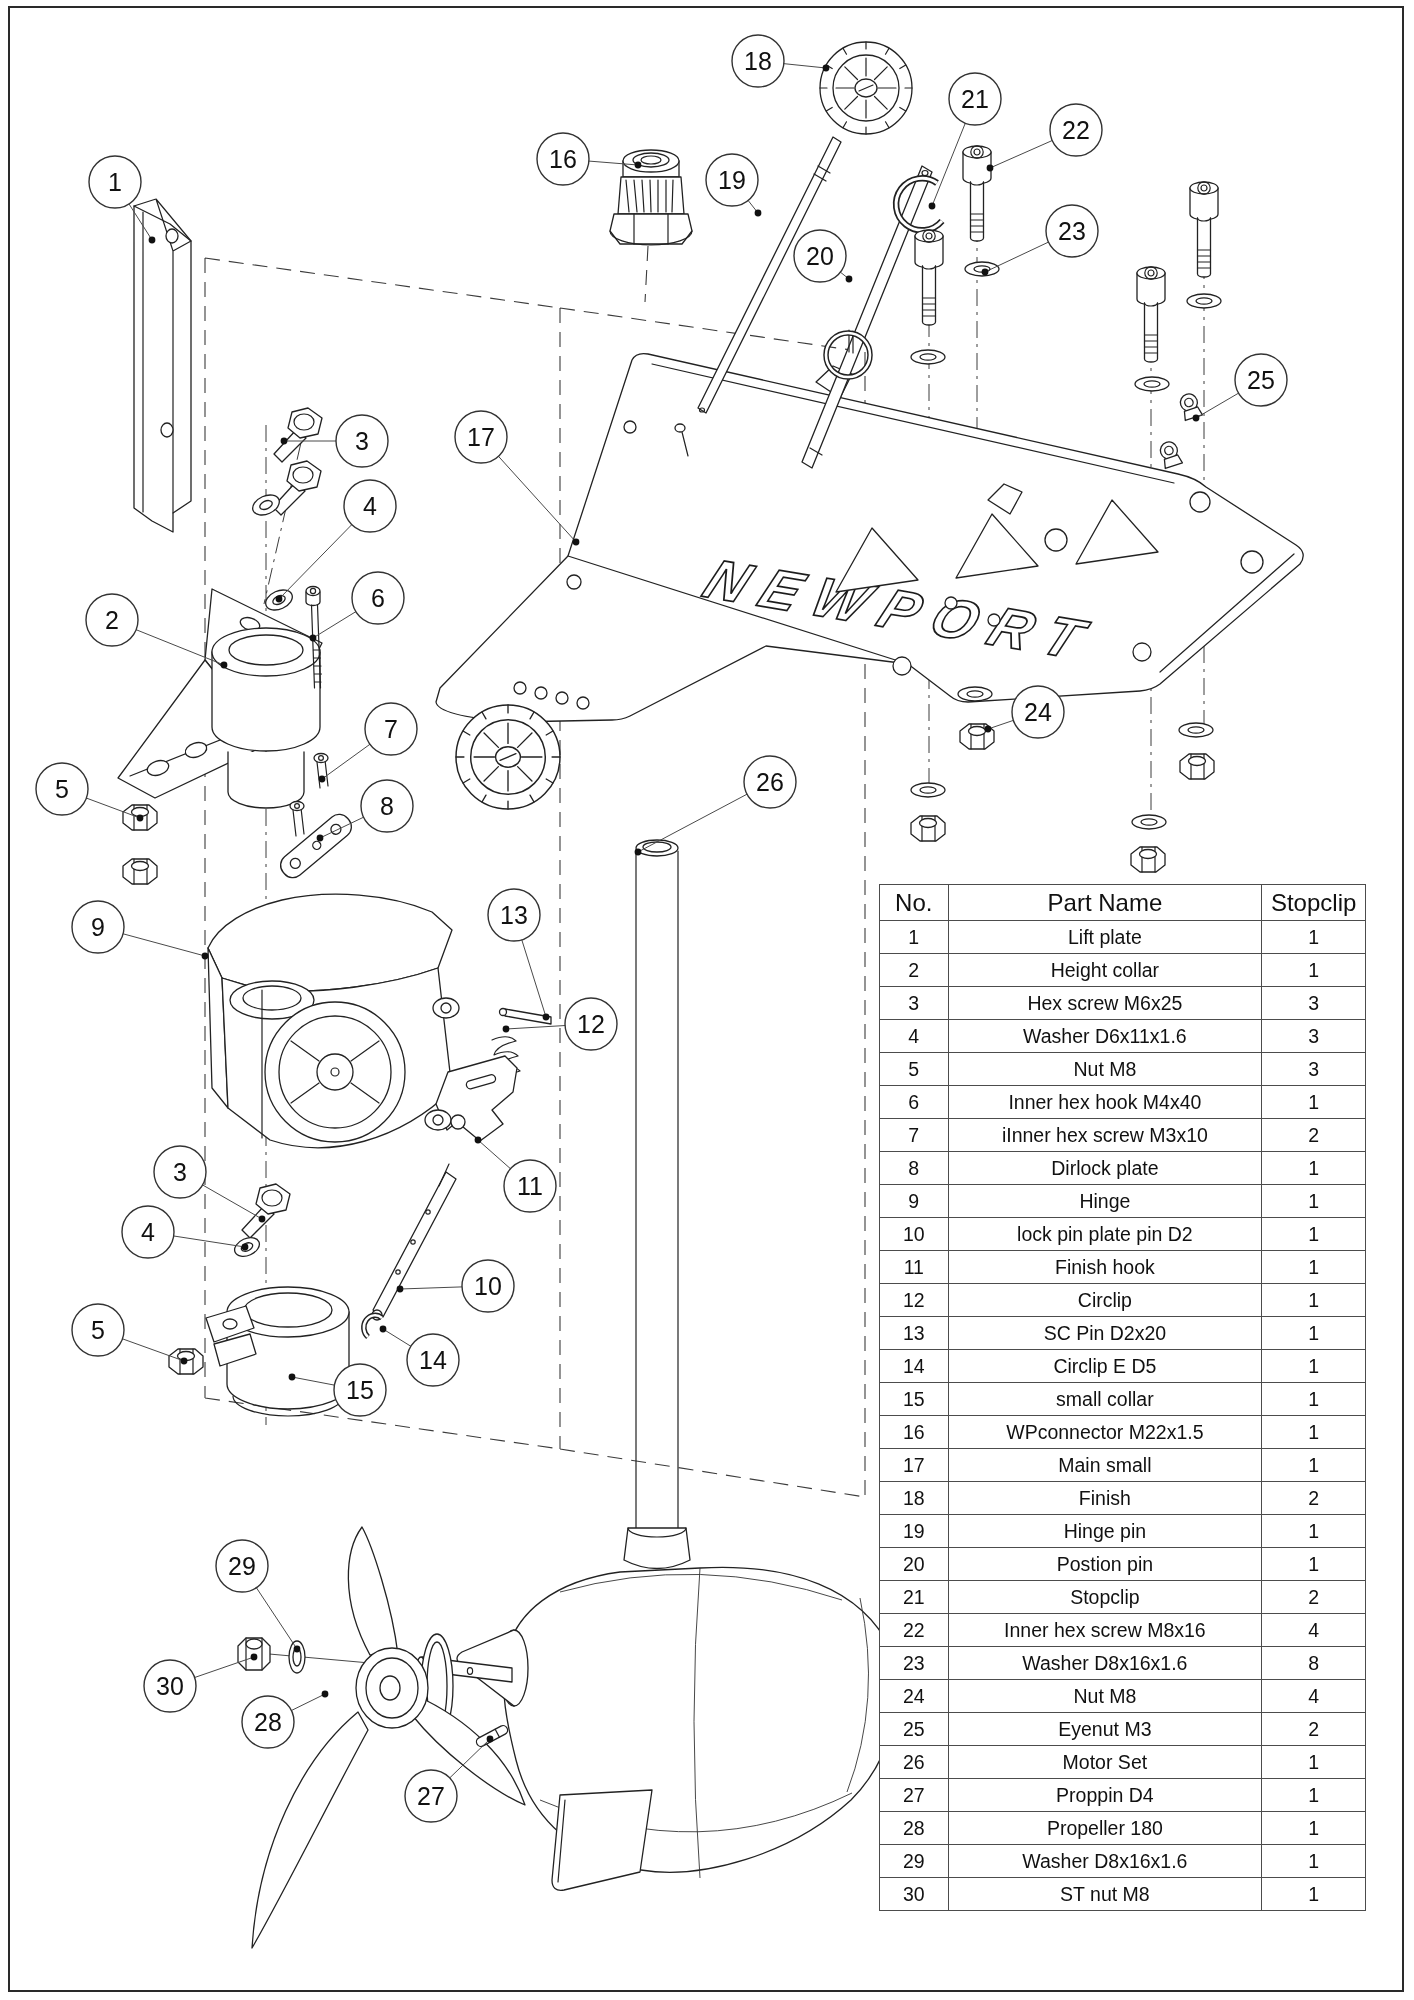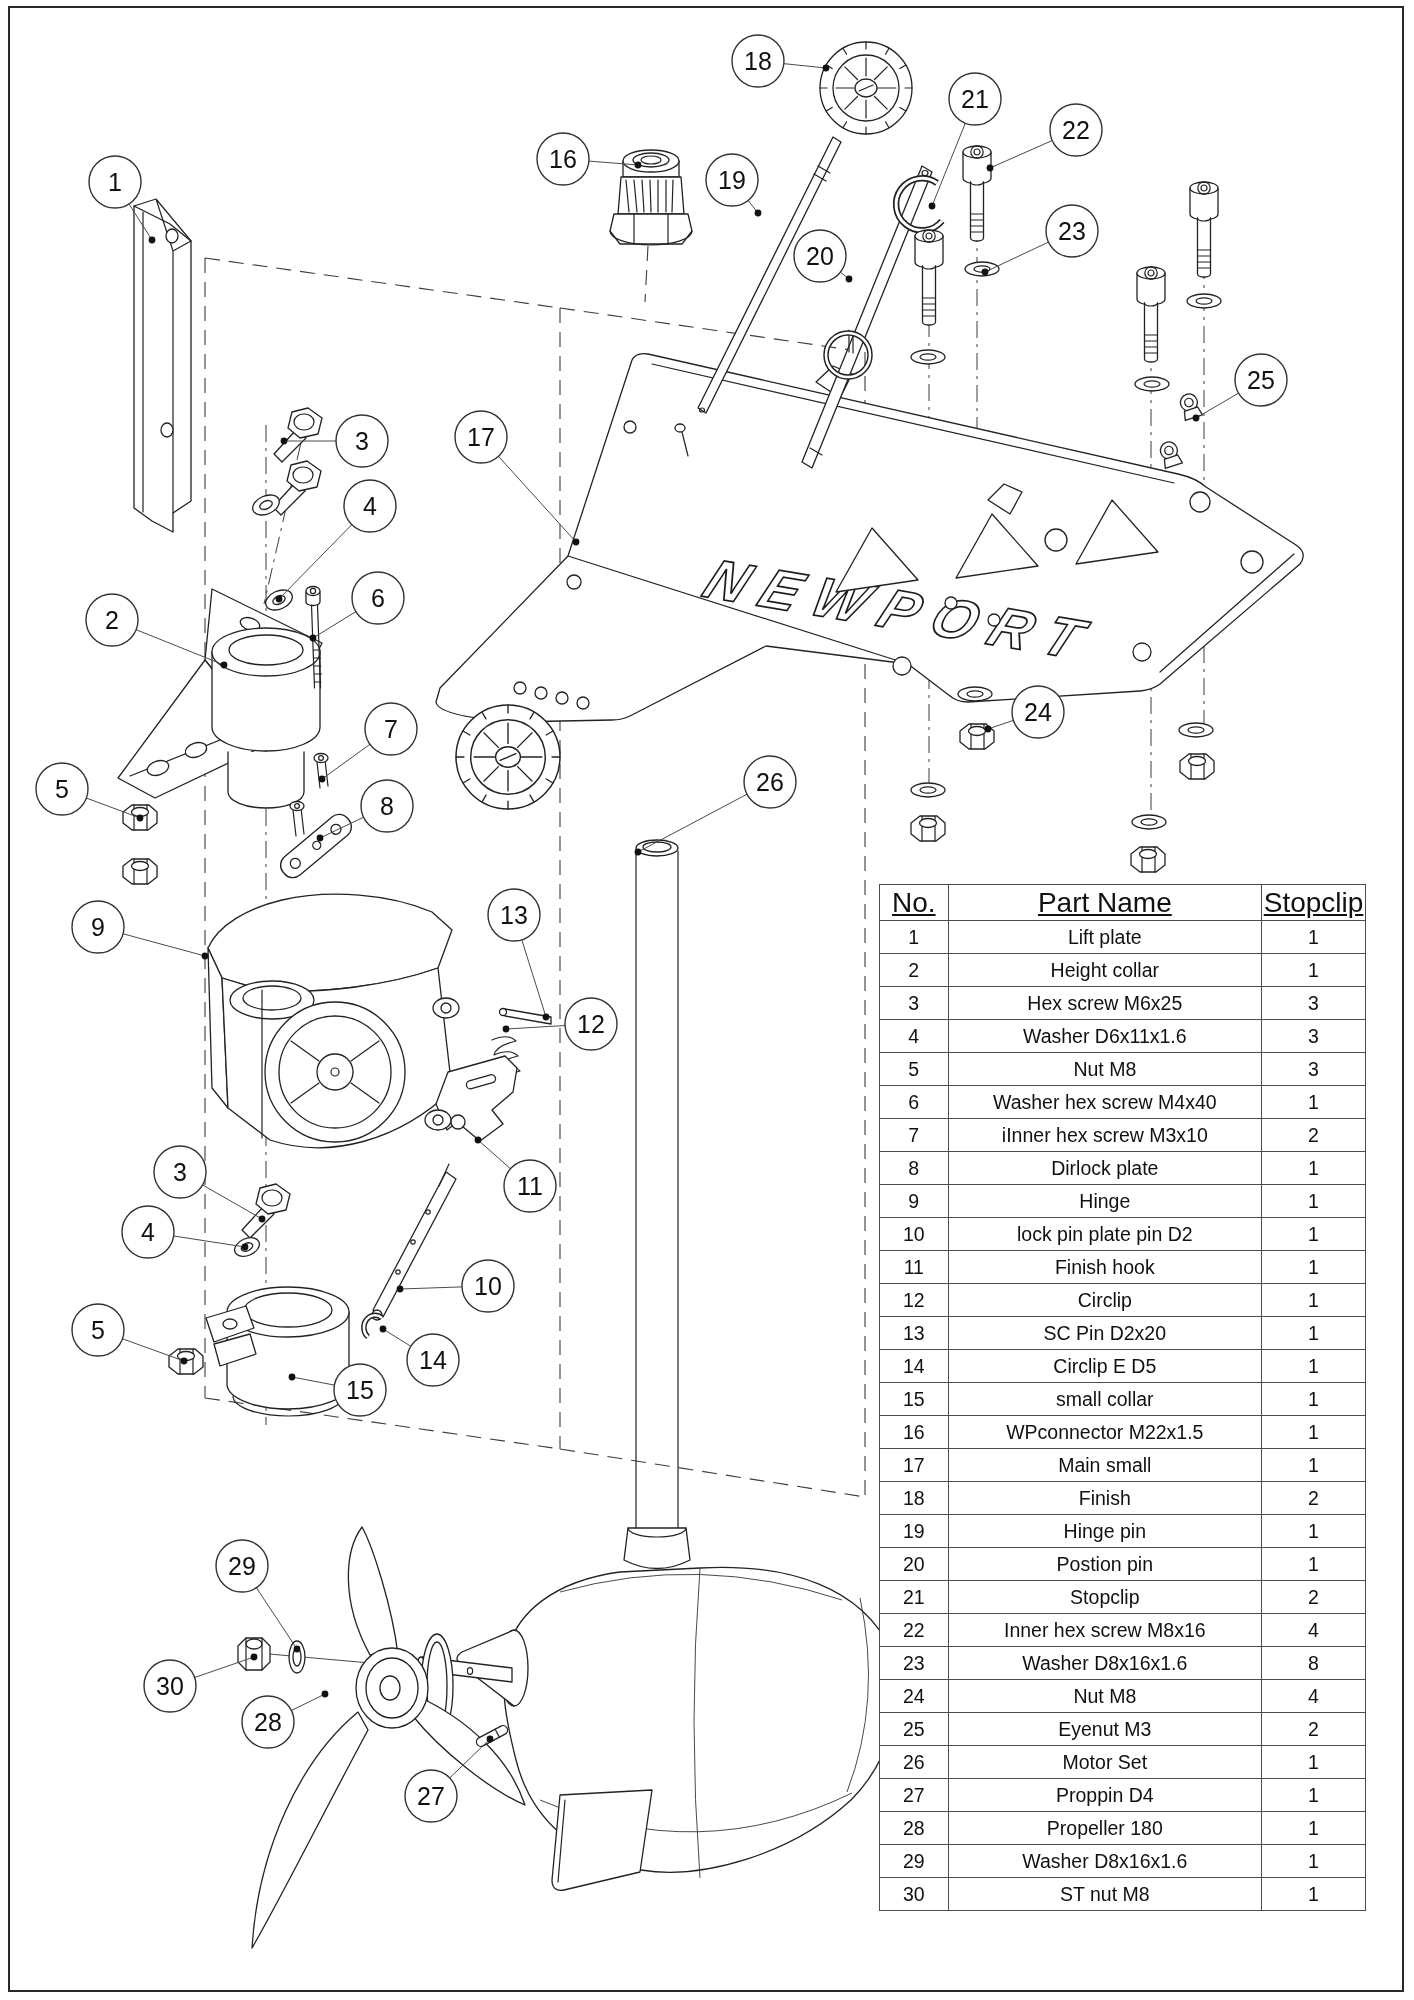--- a/index.html
+++ b/index.html
@@ -22,21 +22,21 @@
                text-anchor:middle;dominant-baseline:central;}
   .brand{font-family:"Liberation Sans",sans-serif;font-weight:bold;font-style:italic;
          font-size:56px;letter-spacing:3px;fill:#ffffff;stroke:#1c1c1c;stroke-width:1.7;}
 
   
   .parts-table{position:absolute;left:879px;top:884px;width:487px;border-collapse:collapse;
                background:#fff;}
   .parts-table th,.parts-table td{border:1px solid #4c4c4c;text-align:center;
         font-family:"Liberation Sans",sans-serif;font-size:19.5px;color:#111;
         padding:0;height:32px;font-weight:normal;}
-  .parts-table th{height:35px;font-size:28px;text-decoration:underline;}
+  .parts-table th{height:35px;font-size:24px;}
   .col-no{width:68px;}
   .col-name{width:316px;}
   .col-qty{width:103px;}
 </style>
 </head>
 <body>
 
 <div class="page">
   <svg class="diagram" viewBox="0 0 1414 2000">
     <defs>
@@ -577,21 +577,21 @@
       <td>Washer D6x11x1.6</td>
       <td>3</td>
     </tr>
         <tr>
       <td>5</td>
       <td>Nut M8</td>
       <td>3</td>
     </tr>
         <tr>
       <td>6</td>
-      <td>Washer hex screw M4x40</td>
+      <td>Inner hex hook M4x40</td>
       <td>1</td>
     </tr>
         <tr>
       <td>7</td>
       <td>iInner hex screw M3x10</td>
       <td>2</td>
     </tr>
         <tr>
       <td>8</td>
       <td>Dirlock plate</td>

